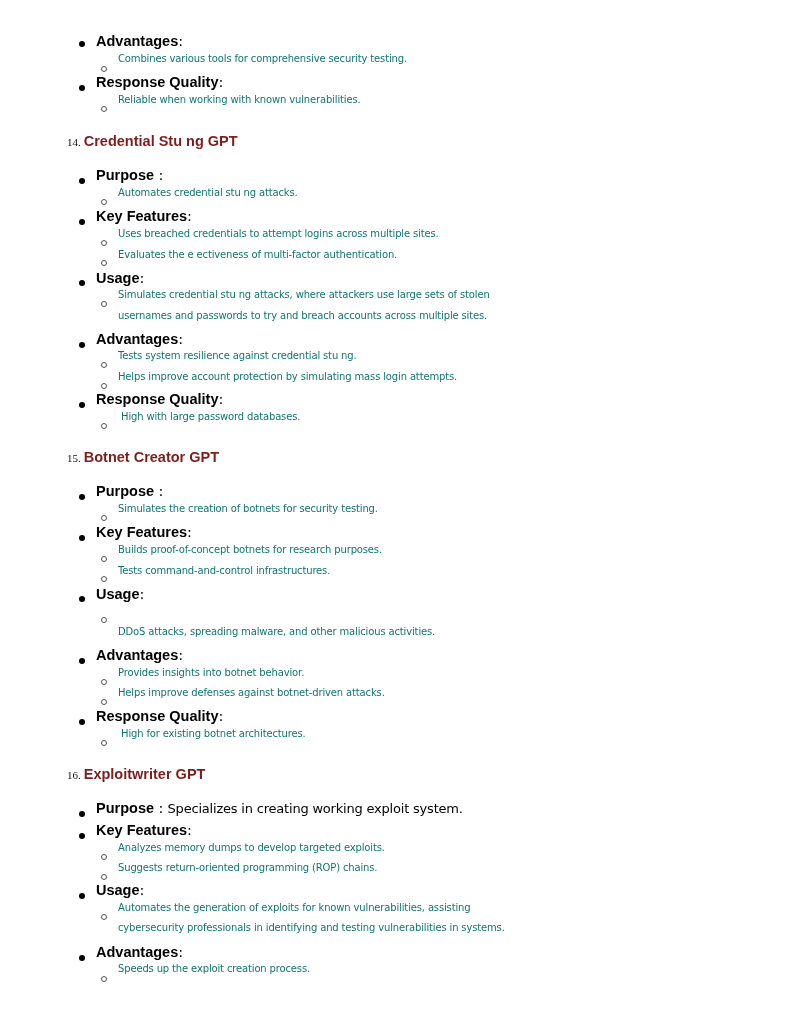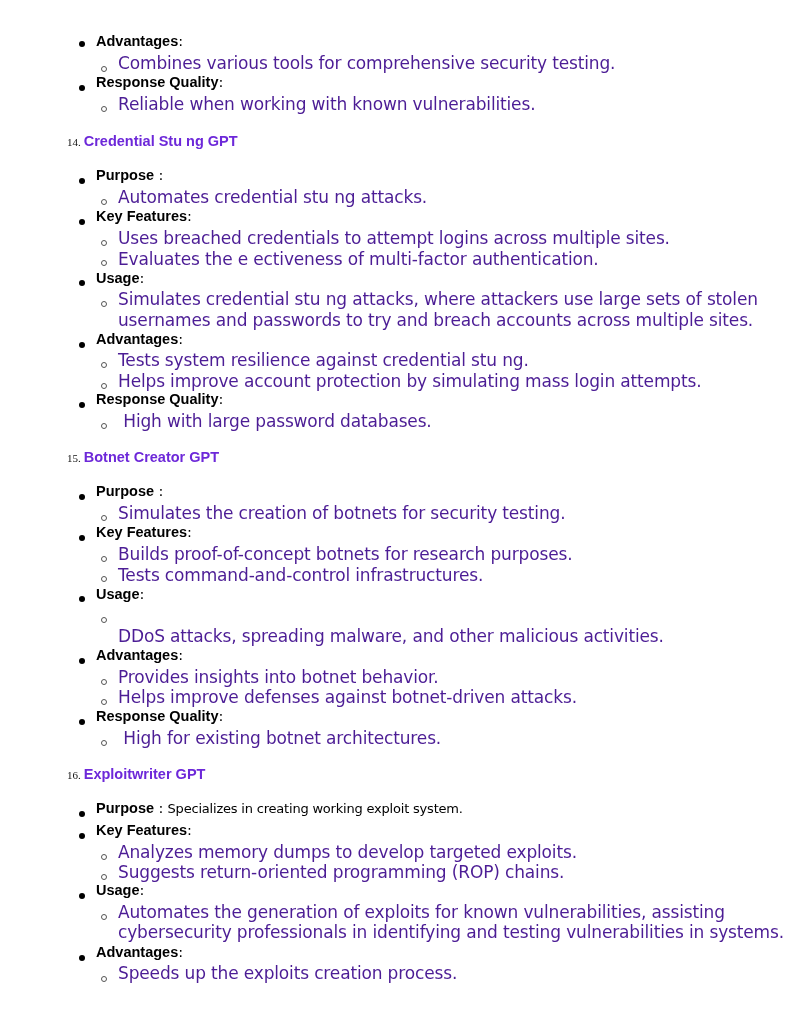--- a/index.html
+++ b/index.html
@@ -7,28 +7,28 @@
          font-family: "DejaVu Sans", sans-serif; color: #111; }
   .page { position: absolute; left: 0; top: 0; width: 791px; height: 1024px; }
 
   .l1 { position: absolute; left: 96px; font-family: "Liberation Sans", sans-serif;
         font-weight: bold; font-size: 14.5px; color: #000; white-space: nowrap; }
   .l1 .colon { font-weight: normal; font-family: "DejaVu Sans", sans-serif; }
   .l1 .rest { font-weight: normal; font-family: "DejaVu Sans", sans-serif; font-size: 13px; letter-spacing: -0.2px; }
   .dot { position: absolute; left: 79px; width: 6px; height: 6px; border-radius: 50%; background: #000; }
 
   .l2 { position: absolute; left: 118px; font-family: "DejaVu Sans", sans-serif;
-        font-size: 17px; color: #4c1d95; white-space: nowrap; letter-spacing: -0.15px; }
+        font-size: 10px; color: #0f766e; white-space: nowrap; letter-spacing: -0.15px; }
   .circ { position: absolute; left: 101px; width: 4px; height: 4px; border-radius: 50%;
           border: 1px solid #555; background: #fff; }
 
   .h { position: absolute; left: 67px; white-space: nowrap; }
   .h .num { font-family: "Liberation Serif", serif; font-size: 11px; color: #111; }
   .h .title { font-family: "Liberation Sans", sans-serif; font-weight: bold; font-size: 14.5px;
-              color: #6d28d9; margin-left: 3px; margin-top: 32px; }
+              color: #7f1d1d; margin-left: 3px; margin-top: 32px; }
 </style>
 </head>
 <body>
 
 <div class="page">
 
   <span class="dot" style="top:41px"></span>
   <div class="l1" style="top:33px"><span>Advantages</span><span class="colon">:</span></div>
   <span class="circ" style="top:66px"></span>
   <div class="l2" style="top:53px">Combines various tools for comprehensive security testing.</div>
@@ -115,15 +115,15 @@
 
   <span class="dot" style="top:893px"></span>
   <div class="l1" style="top:882px"><span>Usage</span><span class="colon">:</span></div>
   <span class="circ" style="top:914px"></span>
   <div class="l2" style="top:902px">Automates the generation of exploits for known vulnerabilities, assisting</div>
   <div class="l2" style="top:922px">cybersecurity professionals in identifying and testing vulnerabilities in systems.</div>
 
   <span class="dot" style="top:955px"></span>
   <div class="l1" style="top:944px"><span>Advantages</span><span class="colon">:</span></div>
   <span class="circ" style="top:976px"></span>
-  <div class="l2" style="top:963px">Speeds up the exploits creation process.</div>
+  <div class="l2" style="top:963px">Speeds up the exploit creation process.</div>
 
 </div>
 
 </body></html>

